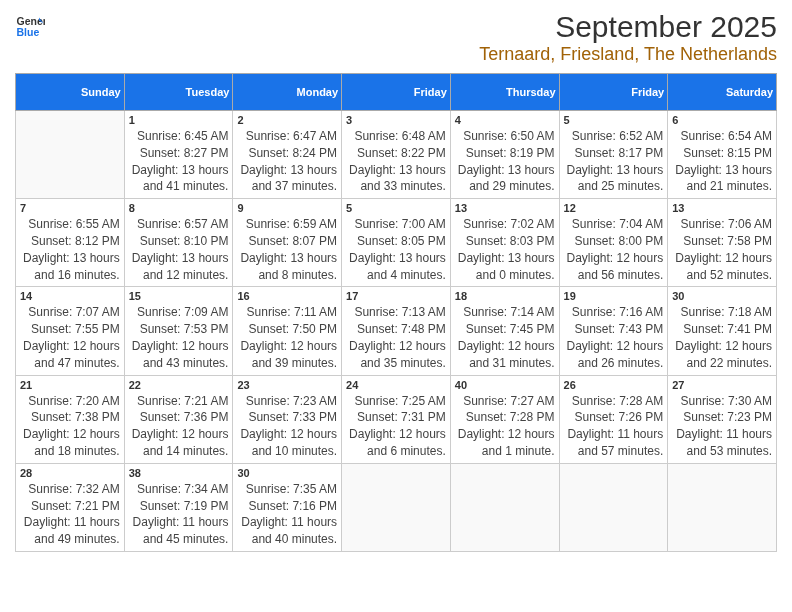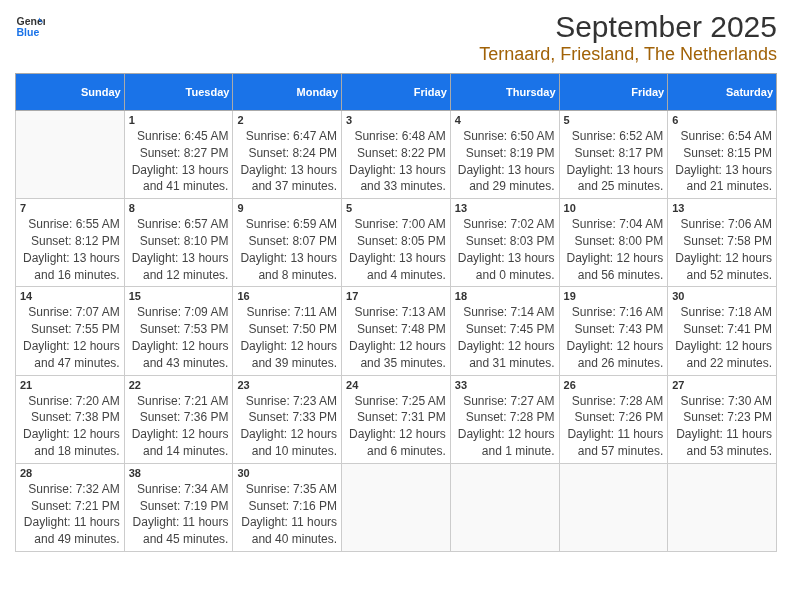--- a/index.html
+++ b/index.html
@@ -157,21 +157,21 @@
           </td>
           <td>
             <span class="day-number">5</span>
             <div class="cell-text">Sunrise: 7:00 AM<br>Sunset: 8:05 PM<br>Daylight: 13 hours and 4 minutes.</div>
           </td>
           <td>
             <span class="day-number">13</span>
             <div class="cell-text">Sunrise: 7:02 AM<br>Sunset: 8:03 PM<br>Daylight: 13 hours and 0 minutes.</div>
           </td>
           <td>
-            <span class="day-number">10</span>
+            <span class="day-number">12</span>
             <div class="cell-text">Sunrise: 7:04 AM<br>Sunset: 8:00 PM<br>Daylight: 12 hours and 56 minutes.</div>
           </td>
           <td>
             <span class="day-number">13</span>
             <div class="cell-text">Sunrise: 7:06 AM<br>Sunset: 7:58 PM<br>Daylight: 12 hours and 52 minutes.</div>
           </td>
         </tr>
         <tr>
           <td>
             <span class="day-number">14</span>
@@ -213,21 +213,21 @@
           </td>
           <td>
             <span class="day-number">23</span>
             <div class="cell-text">Sunrise: 7:23 AM<br>Sunset: 7:33 PM<br>Daylight: 12 hours and 10 minutes.</div>
           </td>
           <td>
             <span class="day-number">24</span>
             <div class="cell-text">Sunrise: 7:25 AM<br>Sunset: 7:31 PM<br>Daylight: 12 hours and 6 minutes.</div>
           </td>
           <td>
-            <span class="day-number">33</span>
+            <span class="day-number">40</span>
             <div class="cell-text">Sunrise: 7:27 AM<br>Sunset: 7:28 PM<br>Daylight: 12 hours and 1 minute.</div>
           </td>
           <td>
             <span class="day-number">26</span>
             <div class="cell-text">Sunrise: 7:28 AM<br>Sunset: 7:26 PM<br>Daylight: 11 hours and 57 minutes.</div>
           </td>
           <td>
             <span class="day-number">27</span>
             <div class="cell-text">Sunrise: 7:30 AM<br>Sunset: 7:23 PM<br>Daylight: 11 hours and 53 minutes.</div>
           </td>

